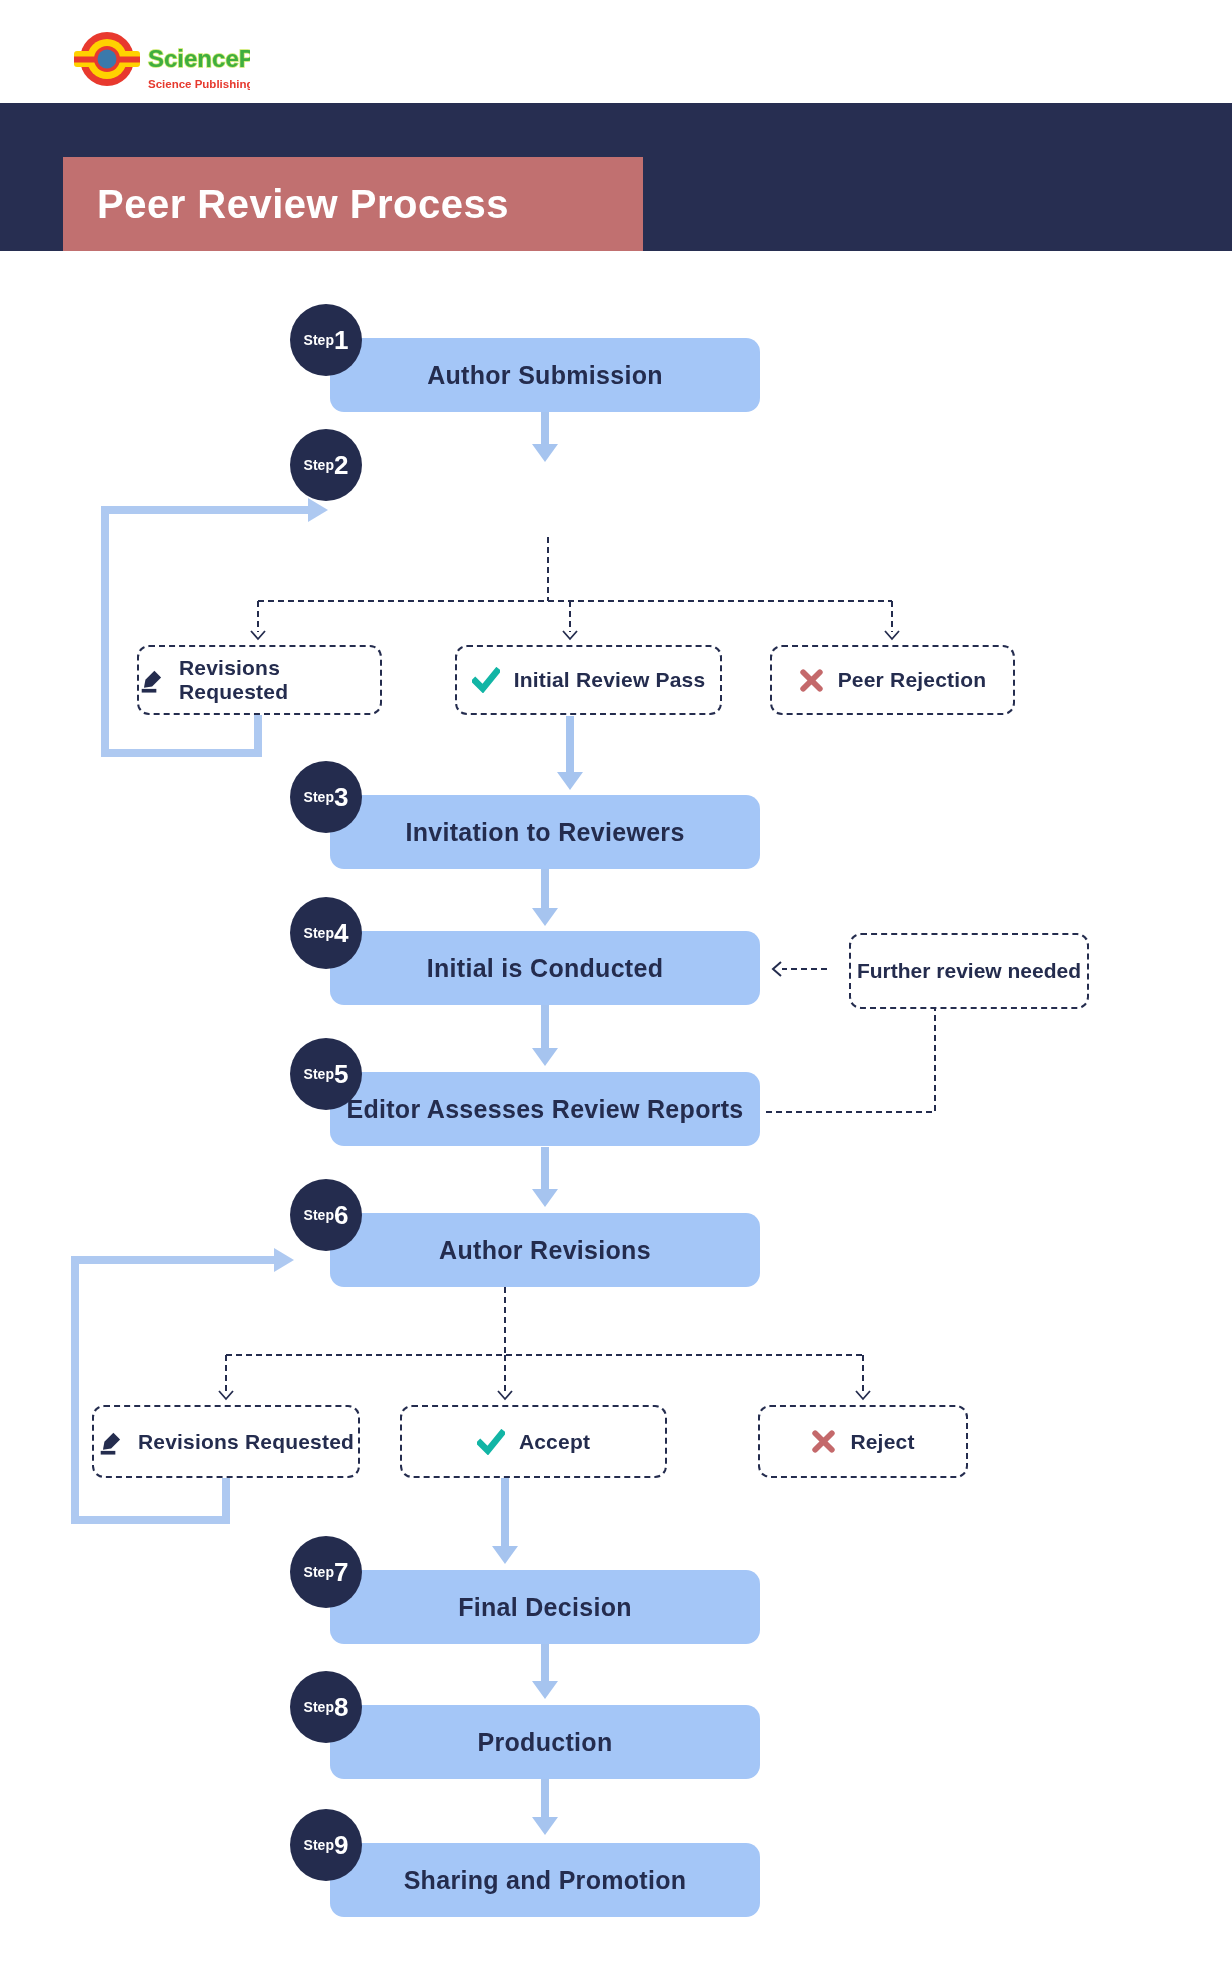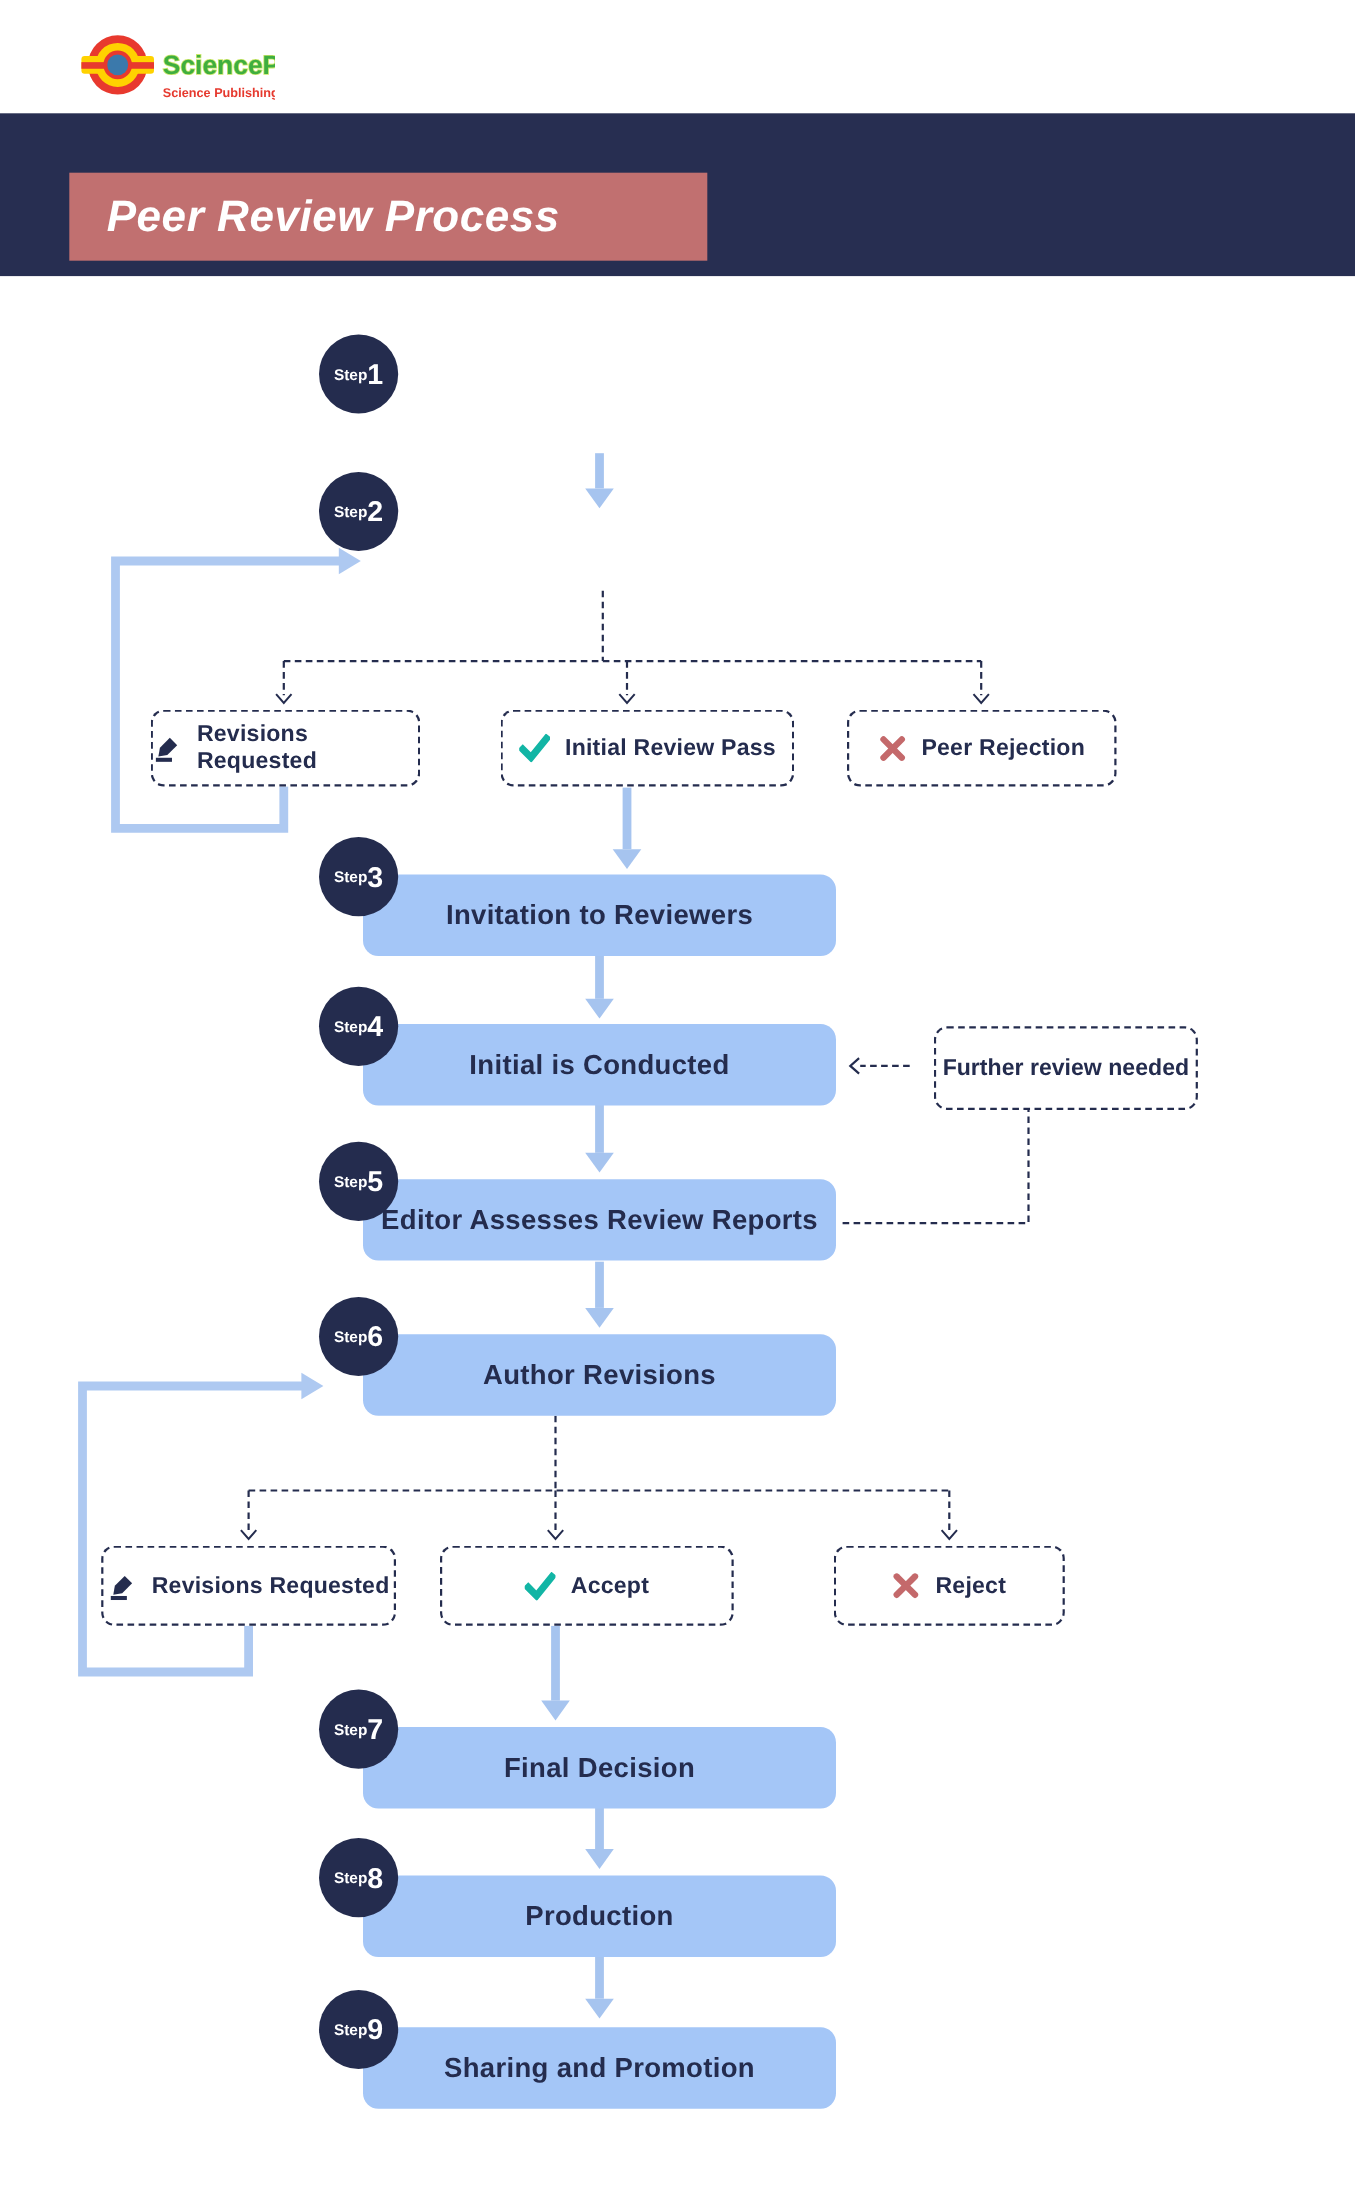--- a/index.html
+++ b/index.html
@@ -2,22 +2,22 @@
 <html><head>
 <meta charset="utf-8">
 <style>
   html,body{margin:0;padding:0;background:#ffffff;}
   .page{
     position:relative;width:1232px;height:1986px;background:#ffffff;overflow:hidden;
     font-family:"Liberation Sans", sans-serif;
   }
   .navband{position:absolute;left:0;top:103px;width:1232px;height:148px;background:#272e51;}
   .titlebox{
-    position:absolute;left:63px;top:157px;width:580px;height:80px;background:#c17070;
-    display:flex;align-items:center;padding-left:34px;box-sizing:border-box;font-style:italic;
+    position:absolute;left:63px;top:157px;width:580px;height:94px;background:#c17070;
+    display:flex;align-items:center;padding-left:34px;box-sizing:border-box;
   }
   .titlebox span{color:#ffffff;font-size:40px;font-weight:bold;letter-spacing:.5px;}
   .logo-svg{position:absolute;left:60px;top:20px;}
   .flowbox{
     position:absolute;left:330px;width:430px;height:74px;background:#a4c6f7;border-radius:14px;
     display:flex;align-items:center;justify-content:center;z-index:2;
   }
   .flowbox span{color:#242c4e;font-size:25px;font-weight:bold;letter-spacing:.3px;}
   .stepcircle{
     position:absolute;left:290px;width:72px;height:72px;border-radius:50%;background:#242c4e;
@@ -120,20 +120,23 @@
       <line x1="827" y1="969" x2="782" y2="969" stroke-dasharray="6 4"></line>
       <polyline points="781,962 773,969 781,976" stroke-dasharray="none"></polyline>
       <polyline points="935,1005 935,1112 762,1112" stroke-dasharray="6 4"></polyline>
     </g>
   </svg>
 
   <div class="stepcircle" style="top:304px">
     <span class="sw">Step</span>
     <span class="sn">1</span>
   </div>
+  <div class="flowbox" style="top:338px">
+    <span>Author Submission</span>
+  </div>
 
   <div class="stepcircle" style="top:429px">
     <span class="sw">Step</span>
     <span class="sn">2</span>
   </div>
 
   <div class="outcome" style="left:137px;top:645px;width:245px;height:70px">
     <span class="icon">
       <svg width="26" height="26" viewBox="0 0 24 24">
         <path d="M14.2 3.4l6.2 6.2-8.3 8.3-7.5 1.3 1.3-7.5z" fill="#242c4e"></path>

